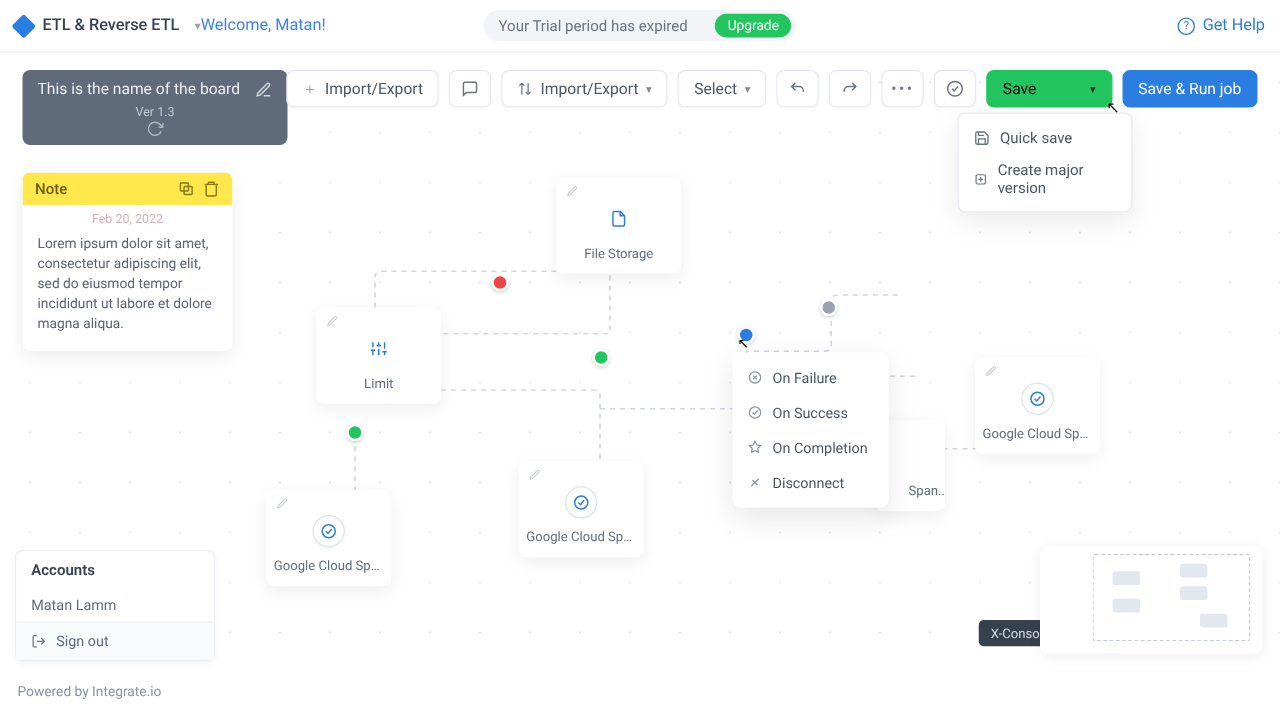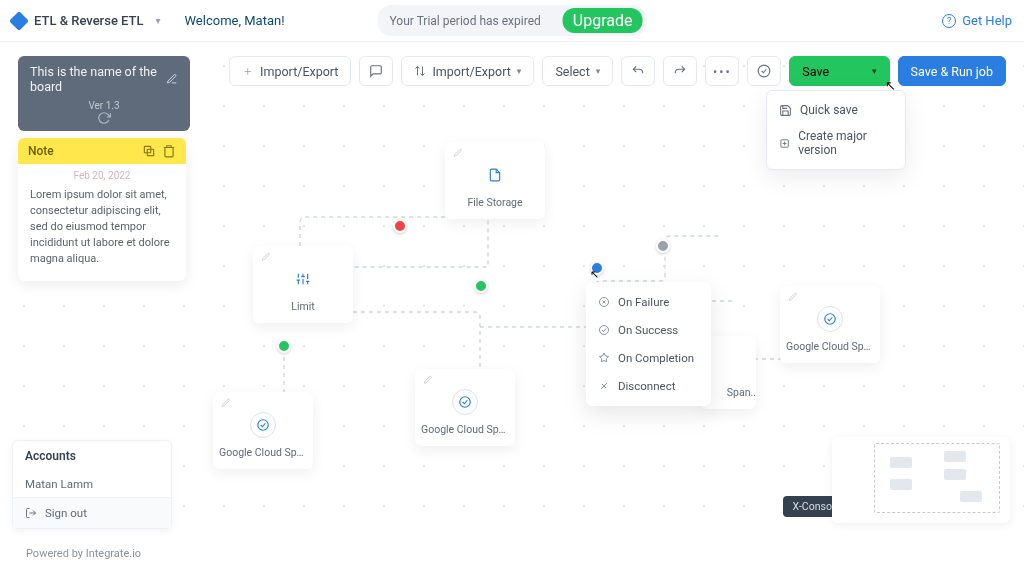--- a/index.html
+++ b/index.html
@@ -2,29 +2,29 @@
 <html><head>
 <meta charset="utf-8">
 <style>
   * { box-sizing: border-box; margin: 0; padding: 0; font-family: -apple-system, BlinkMacSystemFont, "Segoe UI", Roboto, sans-serif; }
   body { background: #fff; width: 1024px; height: 569px; overflow: hidden; position: relative; border-radius: 18px; }
   
   .topbar { height: 42px; display: flex; align-items: center; border-bottom: 1px solid #eceff3; padding: 0 12px; }
   .brand { display: flex; align-items: center; gap: 8px; font-size: 13px; font-weight: 500; color: #374151; }
   .brand .logo { width: 14px; height: 14px; background: #2a7de1; transform: rotate(45deg); border-radius: 2px; }
   .brand .chev { color: #9ca3af; font-size: 10px; margin-left: 4px; }
-  .welcome { margin-left: 24px; font-size: 13px; color: #0c4a6e; }
+  .welcome { font-size: 13px; color: #3b82f6; }
   .trial { margin-left: auto; margin-right: auto; position: absolute; left: 50%; transform: translateX(-50%); display:flex; align-items:center; gap:22px; background:#f2f4f7; border-radius: 14px; padding: 3px 4px 3px 12px; font-size: 12px; color:#6b7280; }
-  .upgrade-btn { background:#22c55e; color:#fff; border:none; border-radius:12px; padding:3px 10px; font-size:16px; cursor:pointer; }
+  .upgrade-btn { background:#22c55e; color:#fff; border:none; border-radius:12px; padding:3px 10px; font-size:11px; cursor:pointer; }
   .gethelp { margin-left:auto; color:#2a7de1; font-size:13px; display:flex; align-items:center; gap:6px; cursor:pointer; }
   .gethelp .qicon { width:14px; height:14px; border:1.5px solid #2a7de1; border-radius:50%; display:flex; align-items:center; justify-content:center; font-size:9px; }
   
   .canvas { position:absolute; top:42px; left:0; right:0; bottom:32px; background-image: radial-gradient(circle, #e4e8ee 1px, transparent 1px); background-size: 40px 40px; background-position: 4px 4px; }
   
-  .board-chip { position:absolute; top:14px; left:18px; background:#5f6b7a; color:#eef1f5; border-radius:6px; padding:8px 12px 6px 12px; width:172px; }
+  .board-chip { position:absolute; top:14px; left:18px; background:#5f6b7a; color:#eef1f5; border-radius:6px; padding:8px 12px 6px 12px; width:212px; }
   .board-chip .row1 { display:flex; align-items:center; justify-content:space-between; font-size:12.5px; }
   .board-chip .row2 { display:flex; align-items:center; justify-content:space-between; font-size:10px; color:#c2c9d2; margin-top:6px;flex-direction:column; }
   .board-chip .ic { width:14px; height:14px; opacity:0.8; }
   
   .toolbar { position:absolute; top:14px; right:18px; display:flex; gap:8px; align-items:center; }
   .tbtn { background:#fff; border:1px solid #e5e9ef; border-radius:6px; height:30px; display:flex; align-items:center; padding:0 12px; font-size:12.5px; color:#4b5563; cursor:pointer; gap:6px; }
   .tbtn.icon-only { padding:0; width:34px; justify-content:center; }
   .tbtn.green { background:#22c55e; color:#000000; border-color:#22c55e;gap:43px; }
   .tbtn.blue  { background:#2a7de1; color:#fff; border-color:#2a7de1; }
   .chev-sm { font-size:9px; color:inherit; opacity:0.7; }
@@ -57,21 +57,21 @@
   
   .ctx { position:absolute; background:#fff; border-radius:6px; box-shadow:0 8px 24px rgba(0,0,0,0.1); padding:6px 0; width:125px; z-index:5; }
   .ctx .ci { display:flex; align-items:center; gap:8px; padding:7px 12px; font-size:11.5px; color:#4b5563; cursor:pointer; }
   .ctx .ci svg { width:12px; height:12px; stroke:#8a93a0; }
   
   .accounts { position:absolute; left:12px; bottom:8px; width:160px; background:#fff; border:1px solid #edf0f4; border-radius:6px; box-shadow:0 2px 8px rgba(0,0,0,0.05); }
   .accounts .ah { font-size:12px; font-weight:600; color:#374151; padding:8px 12px; }
   .accounts .an { font-size:11.5px; color:#5f6b7a; padding:6px 12px; }
   .accounts .so { font-size:11.5px; color:#5f6b7a; padding:8px 12px; border-top:1px solid #f0f2f5; background:#f9fafc; display:flex; gap:8px; align-items:center; cursor:pointer; }
   
-  .footer { position:absolute; bottom:0; left:12px; right:0; height:32px; display:flex; align-items:center; padding:0 14px; font-size:11px; color:#8a93a0; }
+  .footer { position:absolute; bottom:0; left:0; right:0; height:32px; display:flex; align-items:center; padding:0 14px; font-size:11px; color:#8a93a0; }
   
   .xconsole { position:absolute; right:174px; bottom:20px; background:#36414f; color:#d8dde4; font-size:10.5px; padding:4px 10px; border-radius:4px; display:flex; align-items:center; }
   .xconsole:after { content:""; position:absolute; right:-5px; top:50%; transform:translateY(-50%); border:5px solid transparent; border-left-color:#36414f; }
   .xc-icon { position:absolute; right:152px; bottom:17px; width:22px; height:22px; display:flex; align-items:center; justify-content:center; color:#6b7280; font-size:12px; cursor:pointer;}
   .minimap { position:absolute; right:14px; bottom:14px; width:178px; height:86px; background:#fff; border-radius:6px; box-shadow:0 2px 10px rgba(0,0,0,0.07); padding:8px; }
   .minimap .vp { position:absolute; border:1px dashed #c4cad3; border-radius:2px; }
   .minimap .mn { position:absolute; background:#e3e8ef; border-radius:2px; }
 </style>
 </head>
 <body>

